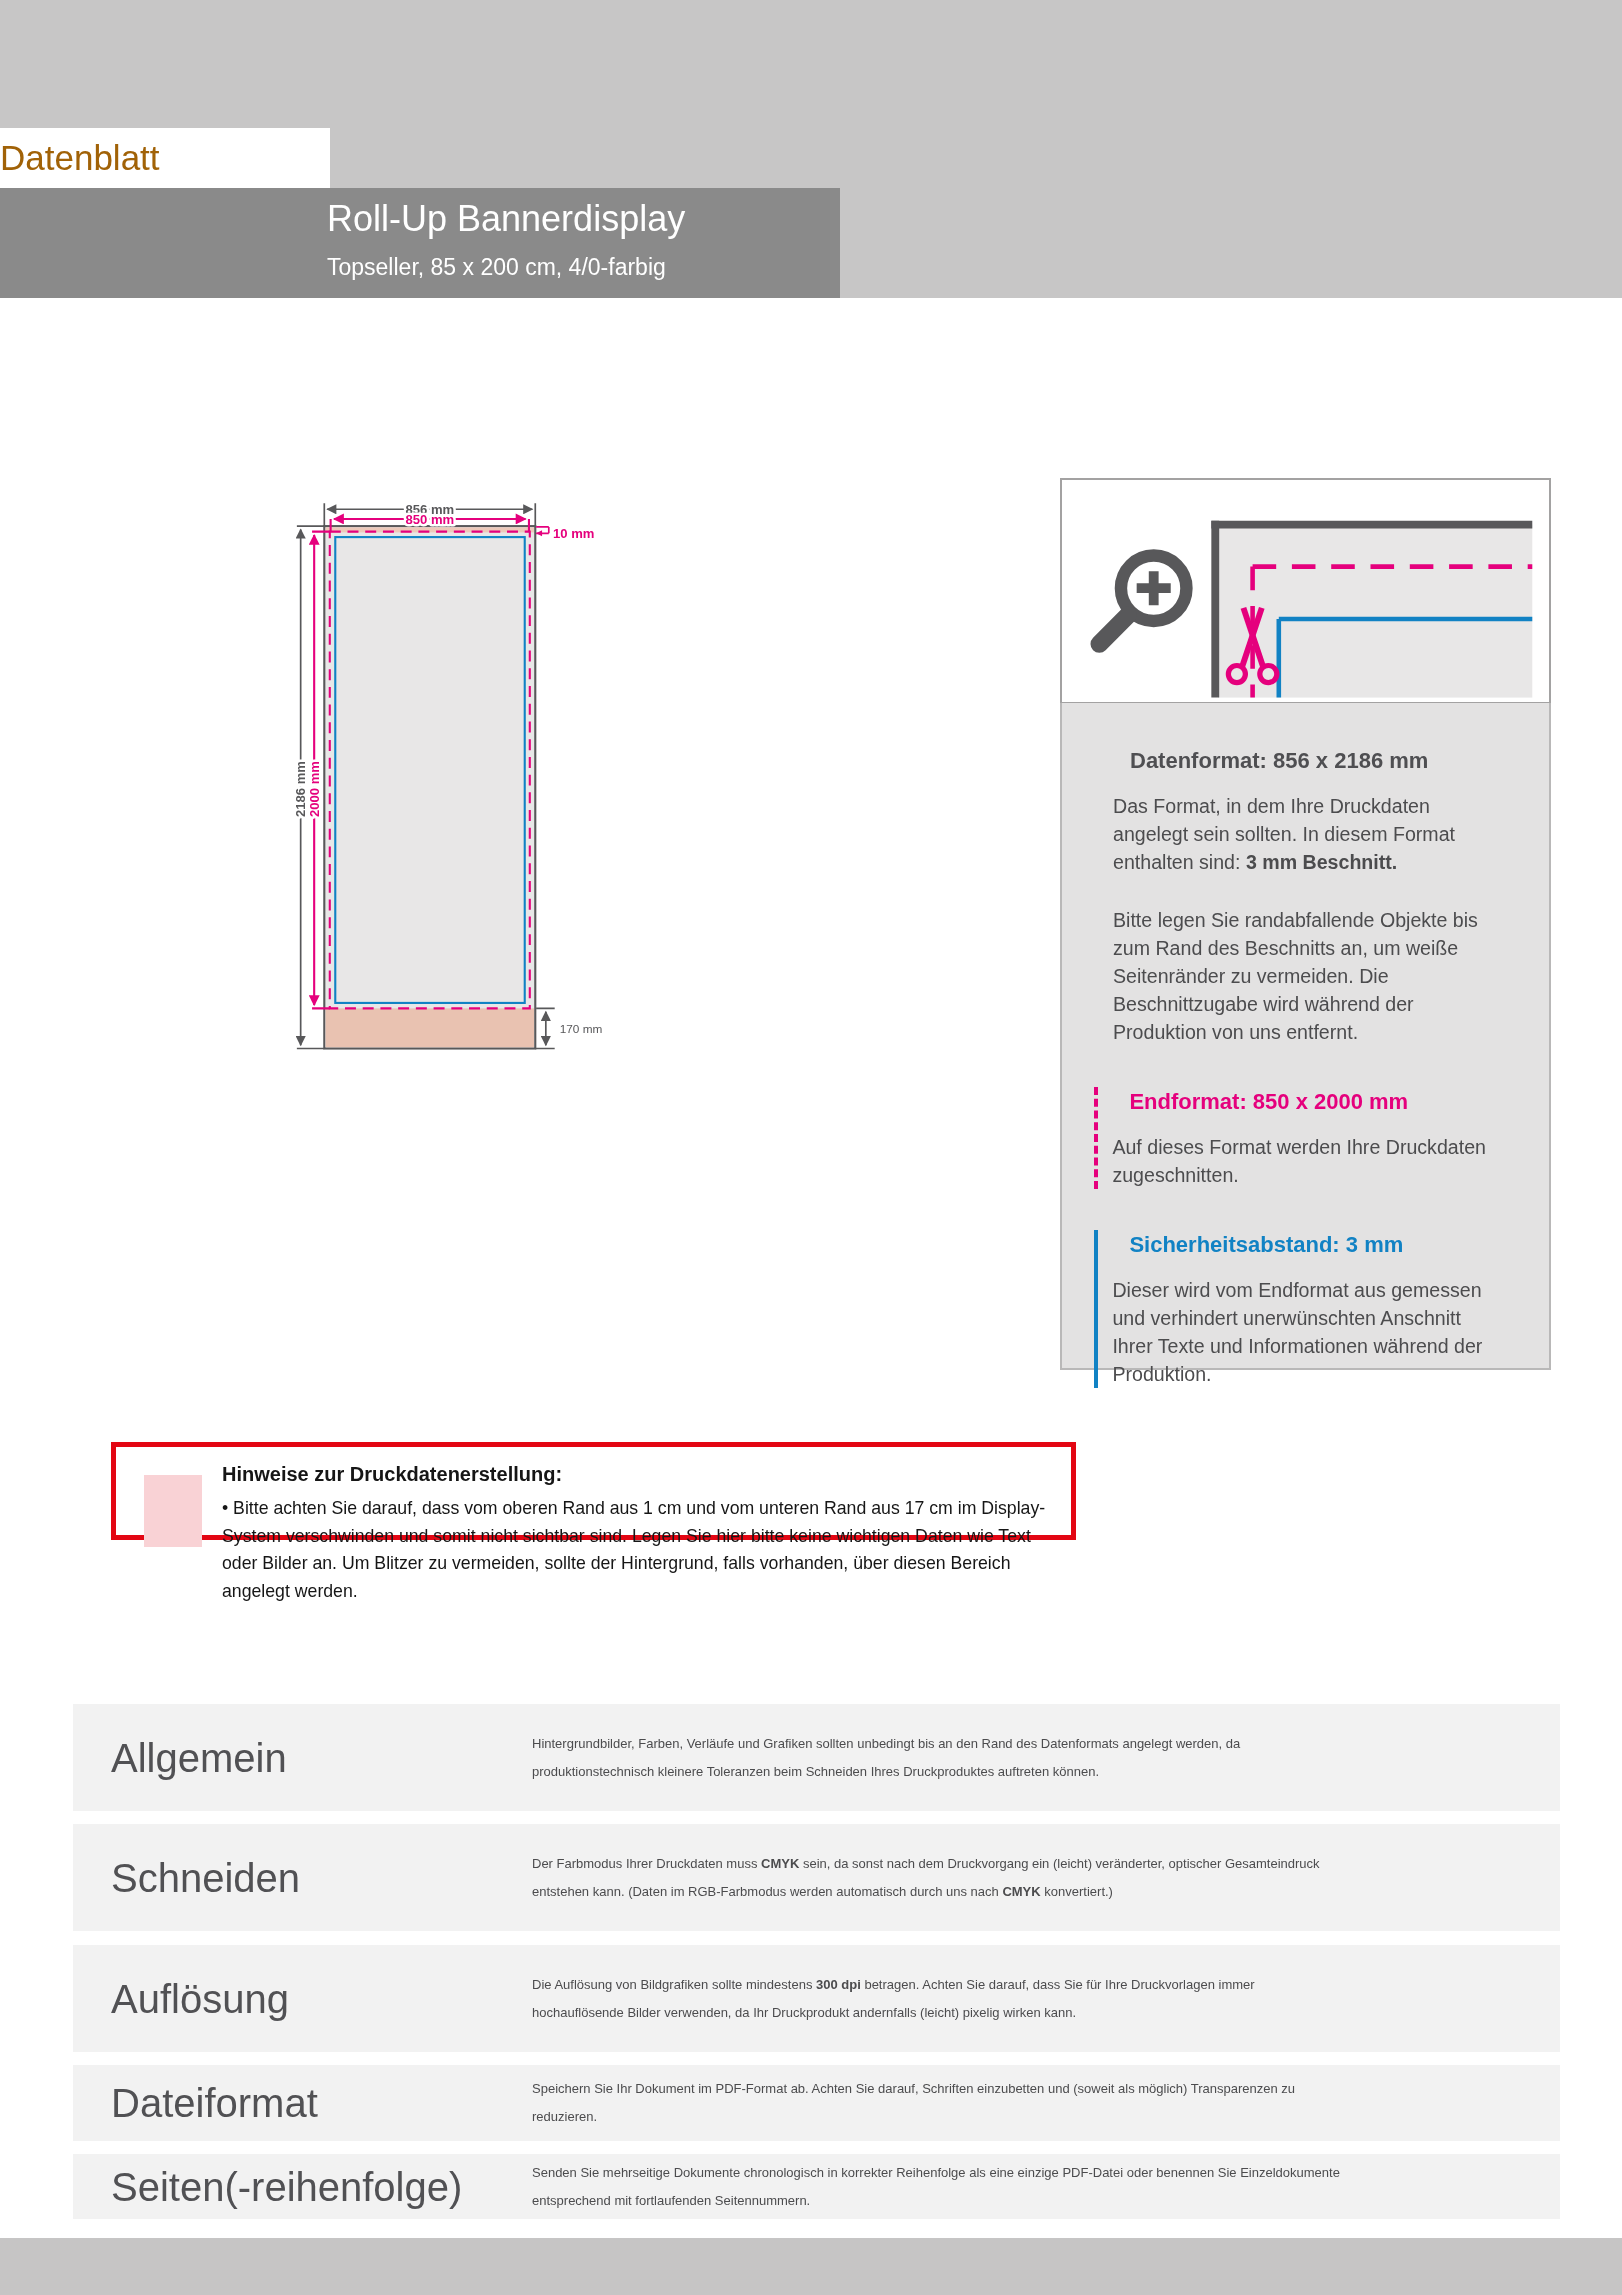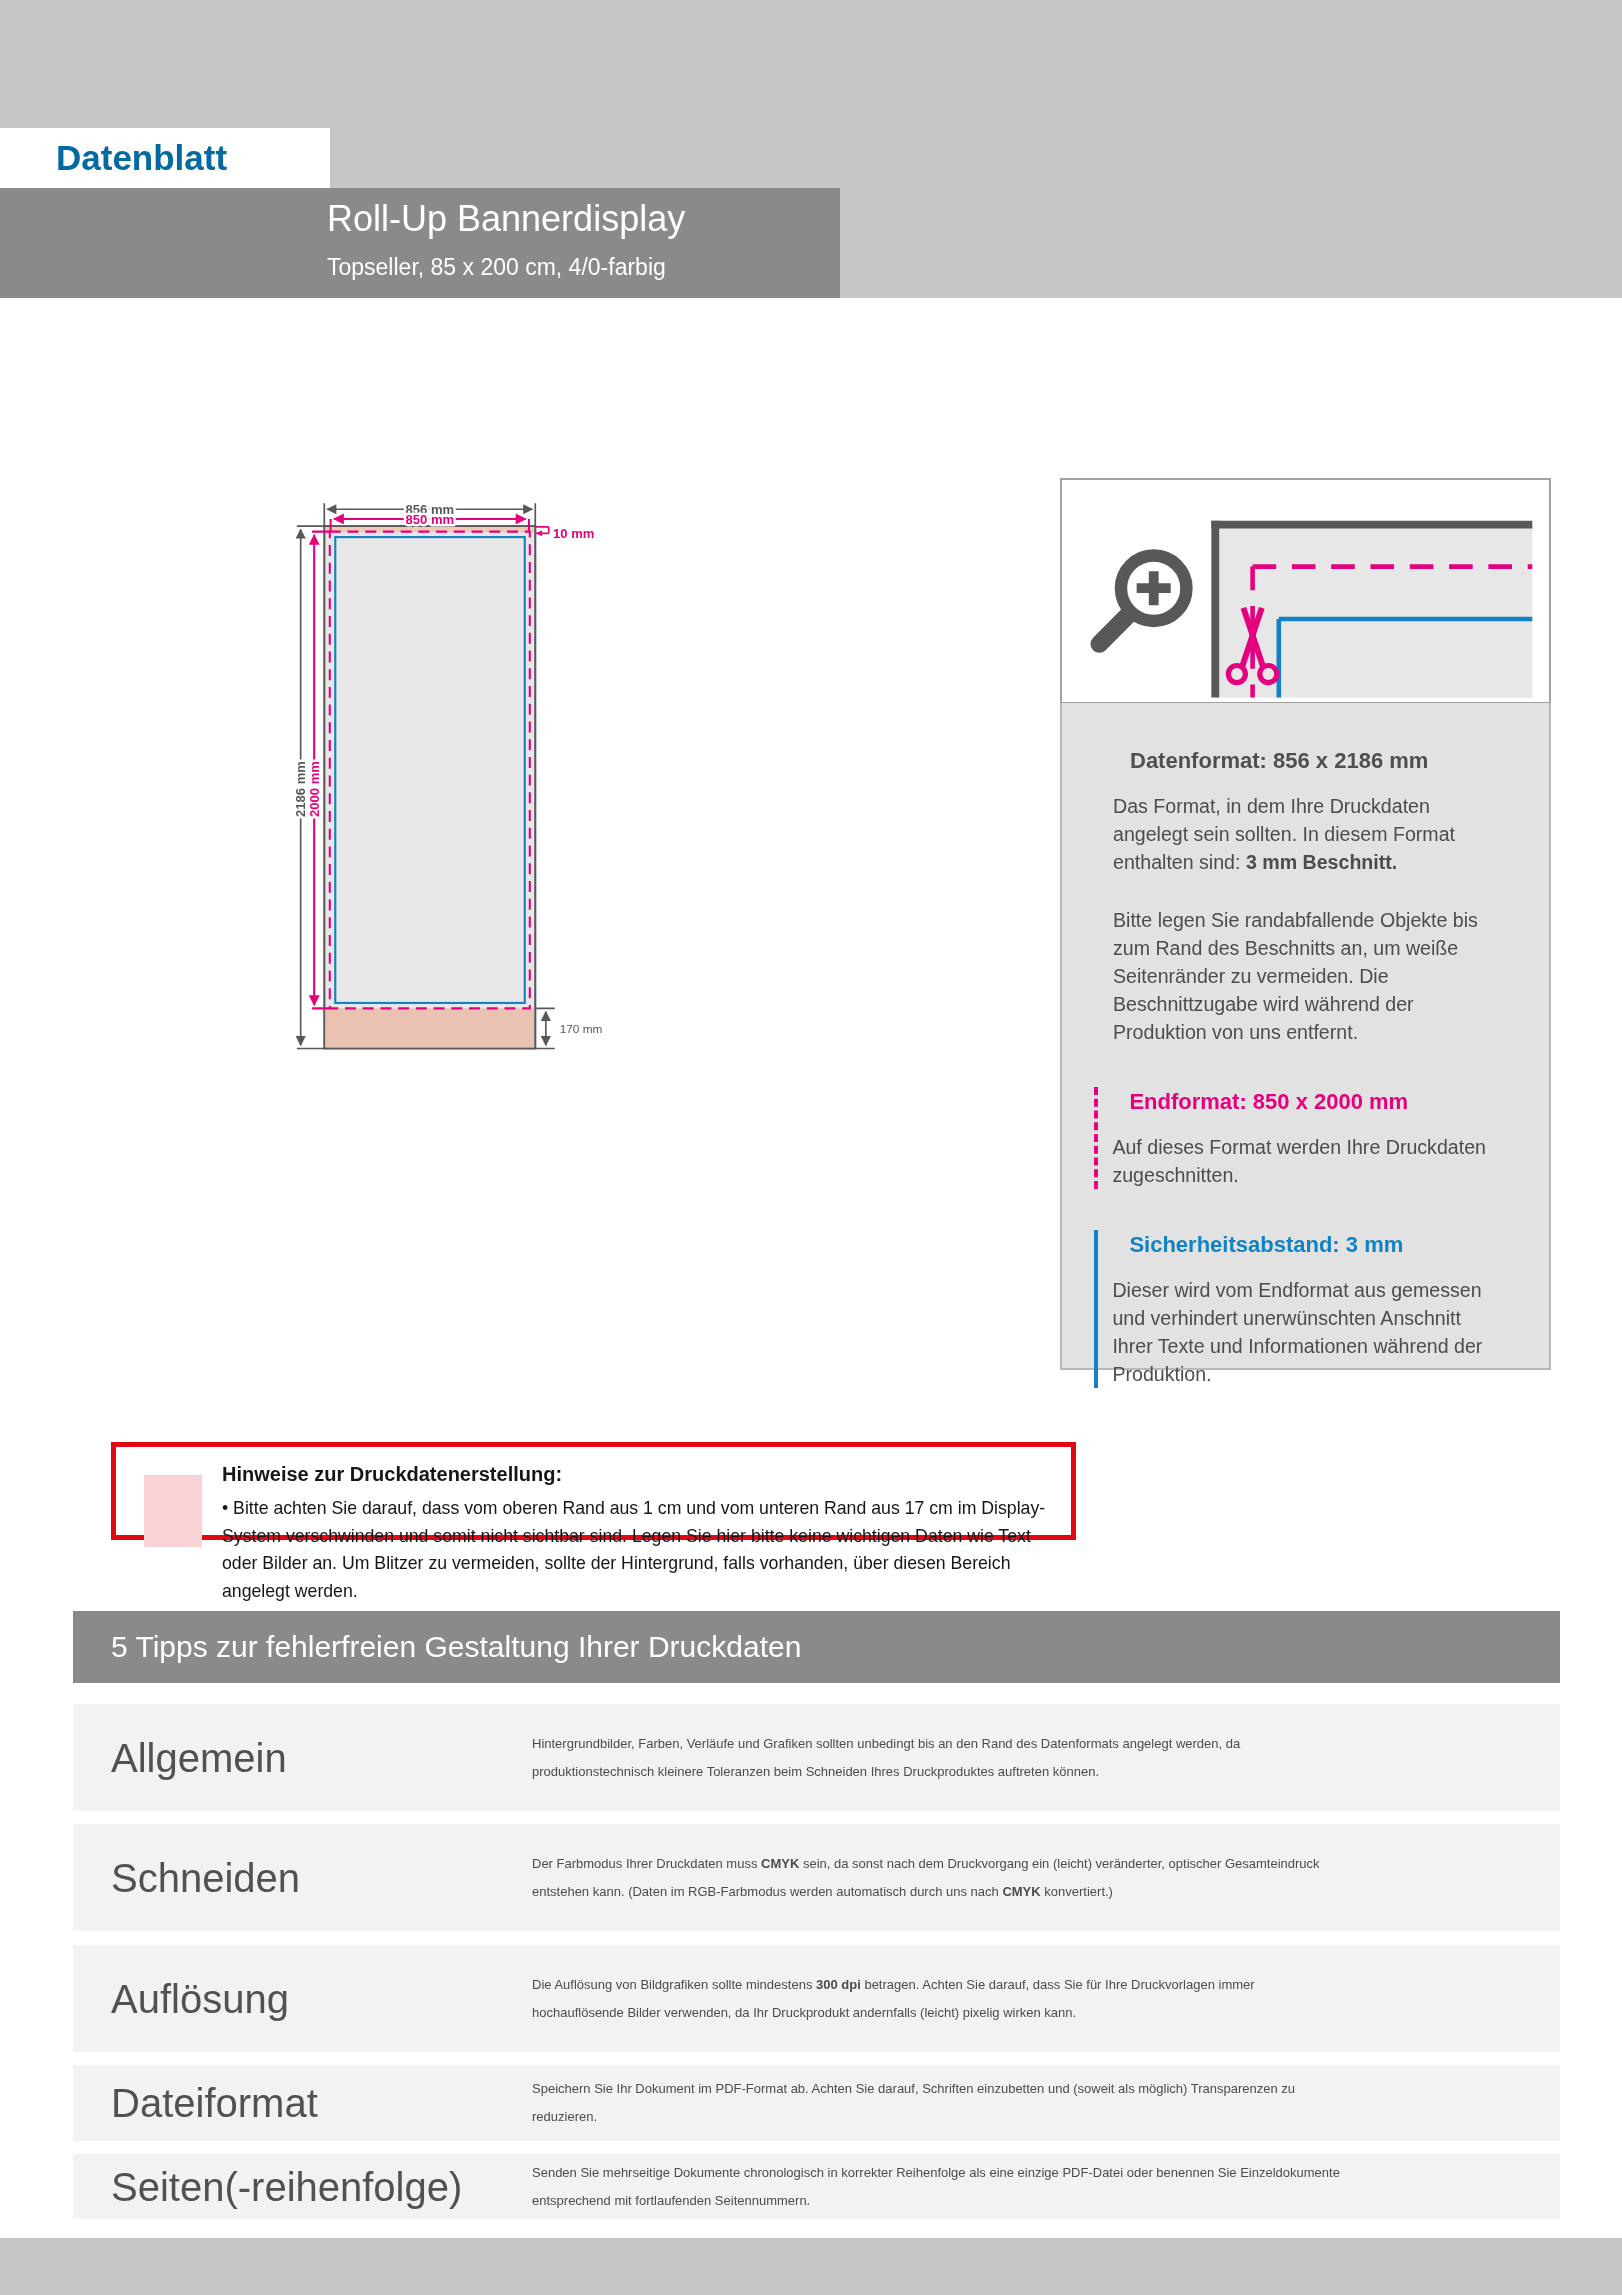--- a/index.html
+++ b/index.html
@@ -3,21 +3,21 @@
 <meta charset="utf-8">
 <style>
   html,body{margin:0;padding:0;background:#ffffff;}
   .page{position:relative;width:1623px;height:2295px;background:#ffffff;overflow:hidden;
         font-family:"Liberation Sans", sans-serif;}
   .abs{position:absolute;}
 
   
   .band-top{left:0;top:0;width:1623px;height:298px;background:#c7c6c6;}
   .datenblatt-box{left:0;top:128px;width:330px;height:60px;background:#ffffff;}
-  .datenblatt-box span{display:block;padding-left:56px;line-height:60px;font-size:35px;color:#0369a1;font-weight:bold;}
+  .datenblatt-box span{display:block;line-height:60px;font-size:35px;color:#a16207;}
   .title-banner{left:0;top:188px;width:840px;height:110px;background:#8a8a8a;}
   .title-banner .inner{position:absolute;left:327px;top:9.2px;width:497px;text-align:left;color:#ffffff;}
   .title-banner .t{font-size:36px;line-height:43px;}
   .title-banner .s{font-size:23px;line-height:29px;margin-top:13px;}
 
   
   .zoom-box{left:1060px;top:478px;width:491px;height:226px;background:#ffffff;
             border:2.6px solid #a3a2a2;box-sizing:border-box;}
   .info-panel{left:1060px;top:703px;width:491px;height:667px;background:#e3e2e2;
               border:2px solid #b9b8b8;border-top:none;box-sizing:border-box;
@@ -159,23 +159,20 @@
       <p>Dieser wird vom Endformat aus gemessen und verhindert unerwünschten Anschnitt Ihrer Texte und Informationen während der Produktion.</p>
     </div>
   </div>
 
   <div class="abs note">
     <div class="swatch"></div>
     <div class="tt">Hinweise zur Druckdatenerstellung:</div>
     <div class="tx">• Bitte achten Sie darauf, dass vom oberen Rand aus 1 cm und vom unteren Rand aus 17 cm im Display-System verschwinden und somit nicht sichtbar sind. Legen Sie hier bitte keine wichtigen Daten wie Text oder Bilder an. Um Blitzer zu vermeiden, sollte der Hintergrund, falls vorhanden, über diesen Bereich angelegt werden.</div>
   </div>
 
-  <div class="abs tips-banner">
-    <span>5 Tipps zur fehlerfreien Gestaltung Ihrer Druckdaten</span>
-  </div>
 
   <div class="row r1">
     <div class="lbl">Allgemein</div>
     <div class="txt"><span>Hintergrundbilder, Farben, Verläufe und Grafiken sollten unbedingt bis an den Rand des Datenformats angelegt werden, da produktionstechnisch kleinere Toleranzen beim Schneiden Ihres Druckproduktes auftreten können.</span><b></b><span></span><b></b><span></span></div>
   </div>
   <div class="row r2">
     <div class="lbl">Schneiden</div>
     <div class="txt"><span>Der Farbmodus Ihrer Druckdaten muss </span><b>CMYK</b><span> sein, da sonst nach dem Druckvorgang ein (leicht) veränderter, optischer Gesamteindruck entstehen kann. (Daten im RGB-Farbmodus werden automatisch durch uns nach </span><b>CMYK</b><span> konvertiert.)</span></div>
   </div>
   <div class="row r3">

